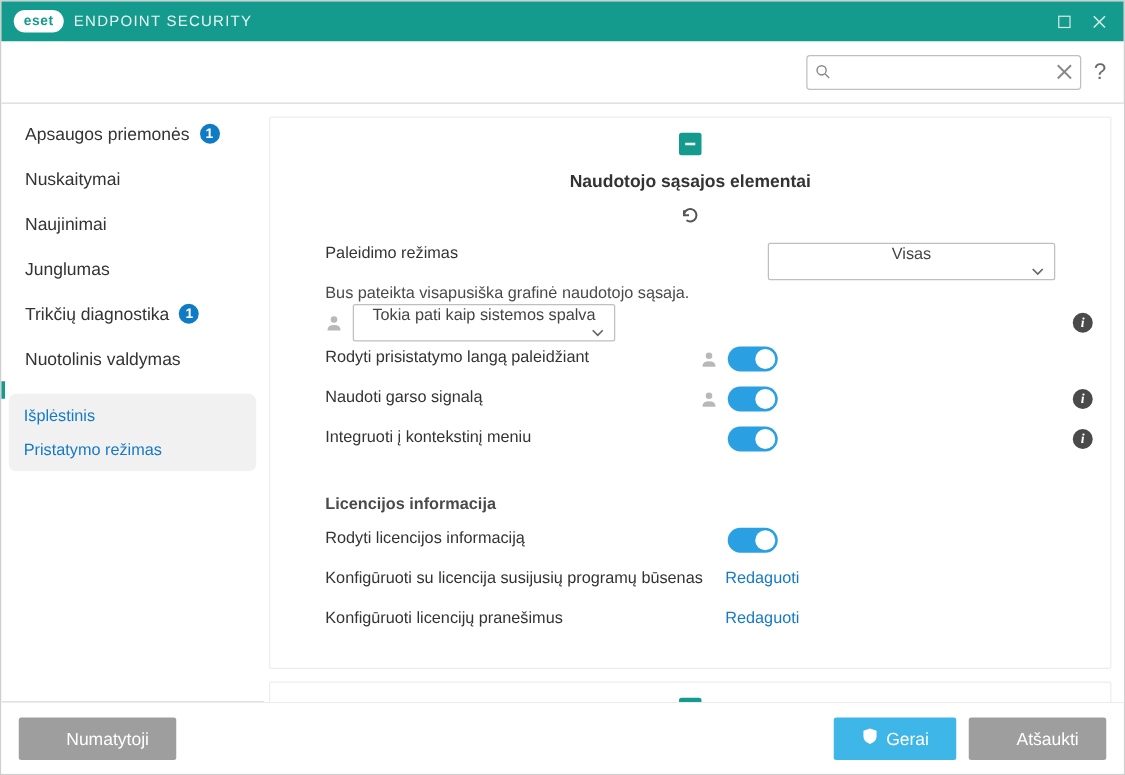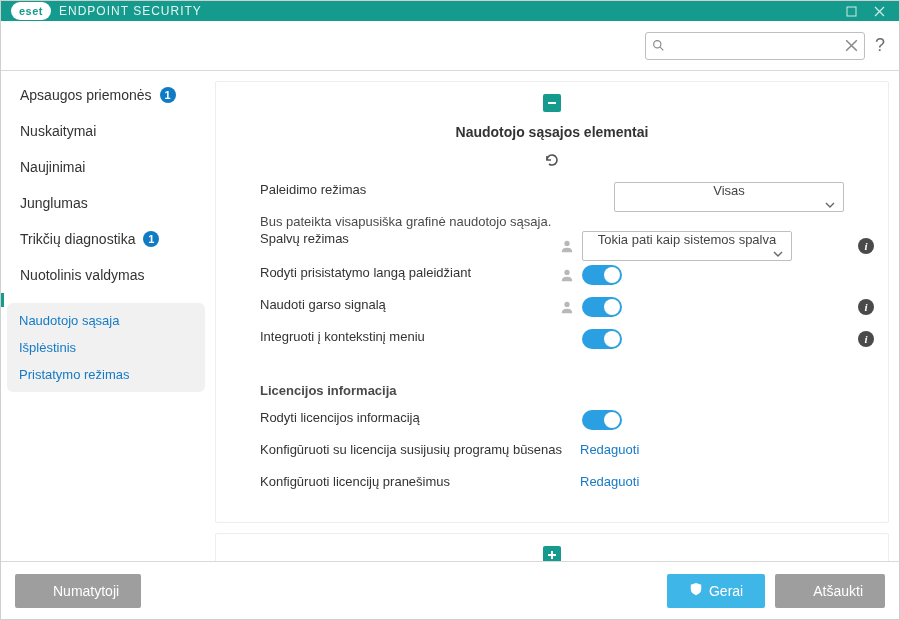--- a/index.html
+++ b/index.html
@@ -23,21 +23,21 @@
     width:900px;height:620px;
     font-family:"Segoe UI",Arial,sans-serif;
     font-size:13px;color:var(--grey-text);
     background:var(--bg);
     border:1px solid #cfcfcf;
     display:flex;flex-direction:column;
     overflow:hidden;
   }
   
   .titlebar{
-    height:20px;background:var(--teal);
+    height:32px;background:var(--teal);
     display:flex;align-items:center;
     padding:0 6px 0 10px;color:#e6f5f3;font-size:12px;
     flex:0 0 auto;
   }
   .logo-badge{
     background:#fff;border-radius:9px;
     height:18px;display:flex;align-items:center;
     padding:0 8px;margin-right:8px;
   }
   .logo-badge span{color:var(--teal);font-weight:700;font-size:11px;letter-spacing:0.5px;}
@@ -222,23 +222,20 @@
       <span>Trikčių diagnostika</span>
       <span class="badge">1</span>
     </div>
     <div class="side-item">
       <span>Nuotolinis valdymas</span>
     </div>
     <div class="side-item active" style="padding-bottom:4px;">
       <span style="color:transparent;height:0;"></span>
     </div>
     <div class="side-sub-block" style="margin-top:-4px;">
-      <div class="side-sub current">
-        <span>Naudotojo sąsaja</span>
-      </div>
       <div class="side-sub">
         <span>Išplėstinis</span>
       </div>
       <div class="side-sub">
         <span>Pristatymo režimas</span>
       </div>
     </div>
   </div>
 
   <div class="content">
@@ -271,21 +268,20 @@
                 <svg width="10" height="10" viewBox="0 0 10 10">
                     <path d="M1 3 L5 7 L9 3" fill="none" stroke="currentColor" stroke-width="1.4"></path>
                   </svg>
               </span>
             </div>
           </div>
         </div>
         <div class="hint">Bus pateikta visapusiška grafinė naudotojo sąsaja.</div>
 
         <div class="row">
-          <div class="label">Spalvų režimas</div>
           <div class="ctrl" style="justify-content:flex-end;padding-right:0;">
             <span class="user-ico">
               <svg viewBox="0 0 16 16">
                   <circle cx="8" cy="5" r="3" fill="currentColor"></circle>
                   <path d="M2 15 Q2 10 8 10 Q14 10 14 15 Z" fill="currentColor"></path>
                 </svg>
             </span>
             <div class="select narrow">
               <span>Tokia pati kaip sistemos spalva</span>
               <span class="chev">

